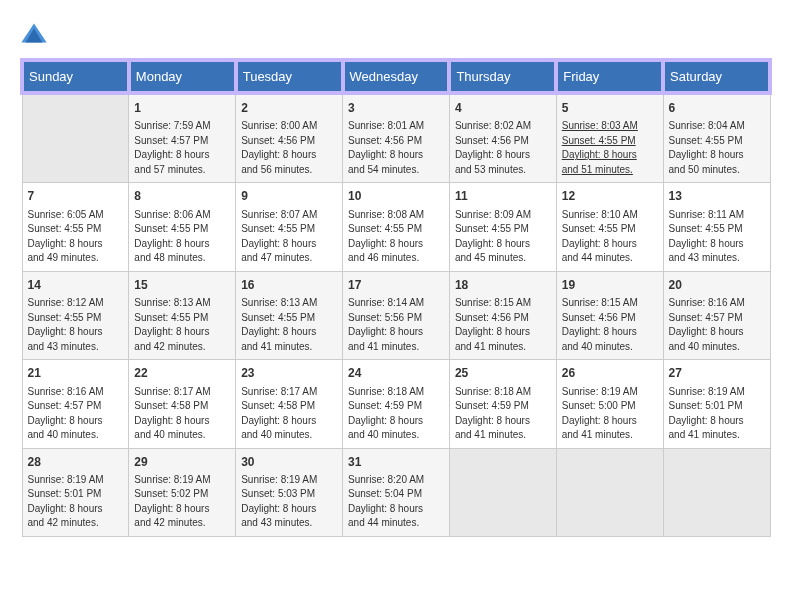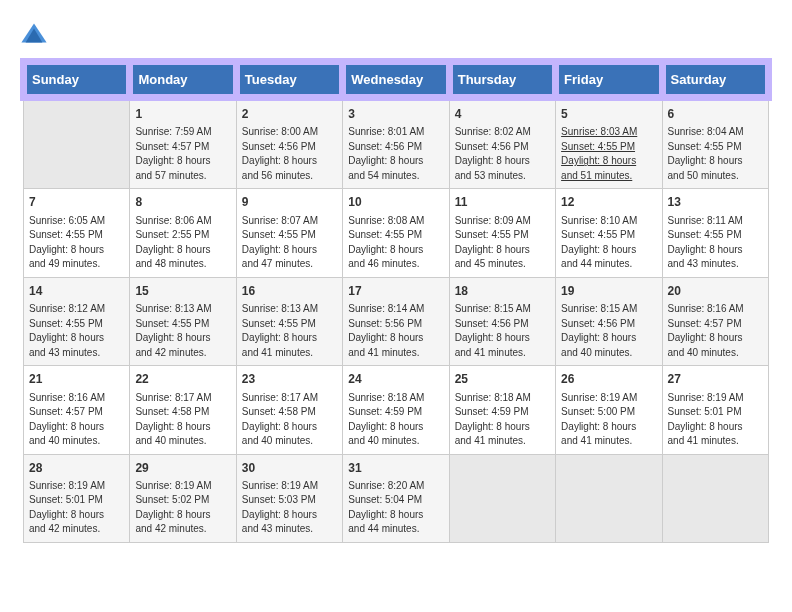--- a/index.html
+++ b/index.html
@@ -54,22 +54,22 @@
       width: 100%;
       border-collapse: collapse;
       font-size: 11px;
     }
     thead tr th {
       background-color: #3a72b8;
       color: #fff;
       padding: 7px 5px;
       text-align: left;
       font-size: 13px;
-      font-weight: bold;
-      border: 7px solid #c4b5fd;
+      font-weight: normal;
+      border: 4px solid #c4b5fd;
     }
     tbody tr td {
       border: 1px solid #ccc;
       vertical-align: top;
       padding: 5px 5px;
       min-height: 80px;
       width: calc(100% / 7);
       color: #333;
       line-height: 1.45;
     }
@@ -176,21 +176,21 @@
         <td>
           <div class="day-number">7</div>
           <div class="day-info" style="white-space: pre-line;">Sunrise: 6:05 AM
 Sunset: 4:55 PM
 Daylight: 8 hours
 and 49 minutes.</div>
         </td>
         <td>
           <div class="day-number">8</div>
           <div class="day-info" style="white-space: pre-line;">Sunrise: 8:06 AM
-Sunset: 2:55 PM
+Sunset: 4:55 PM
 Daylight: 8 hours
 and 48 minutes.</div>
         </td>
         <td>
           <div class="day-number">9</div>
           <div class="day-info" style="white-space: pre-line;">Sunrise: 8:07 AM
 Sunset: 4:55 PM
 Daylight: 8 hours
 and 47 minutes.</div>
         </td>

